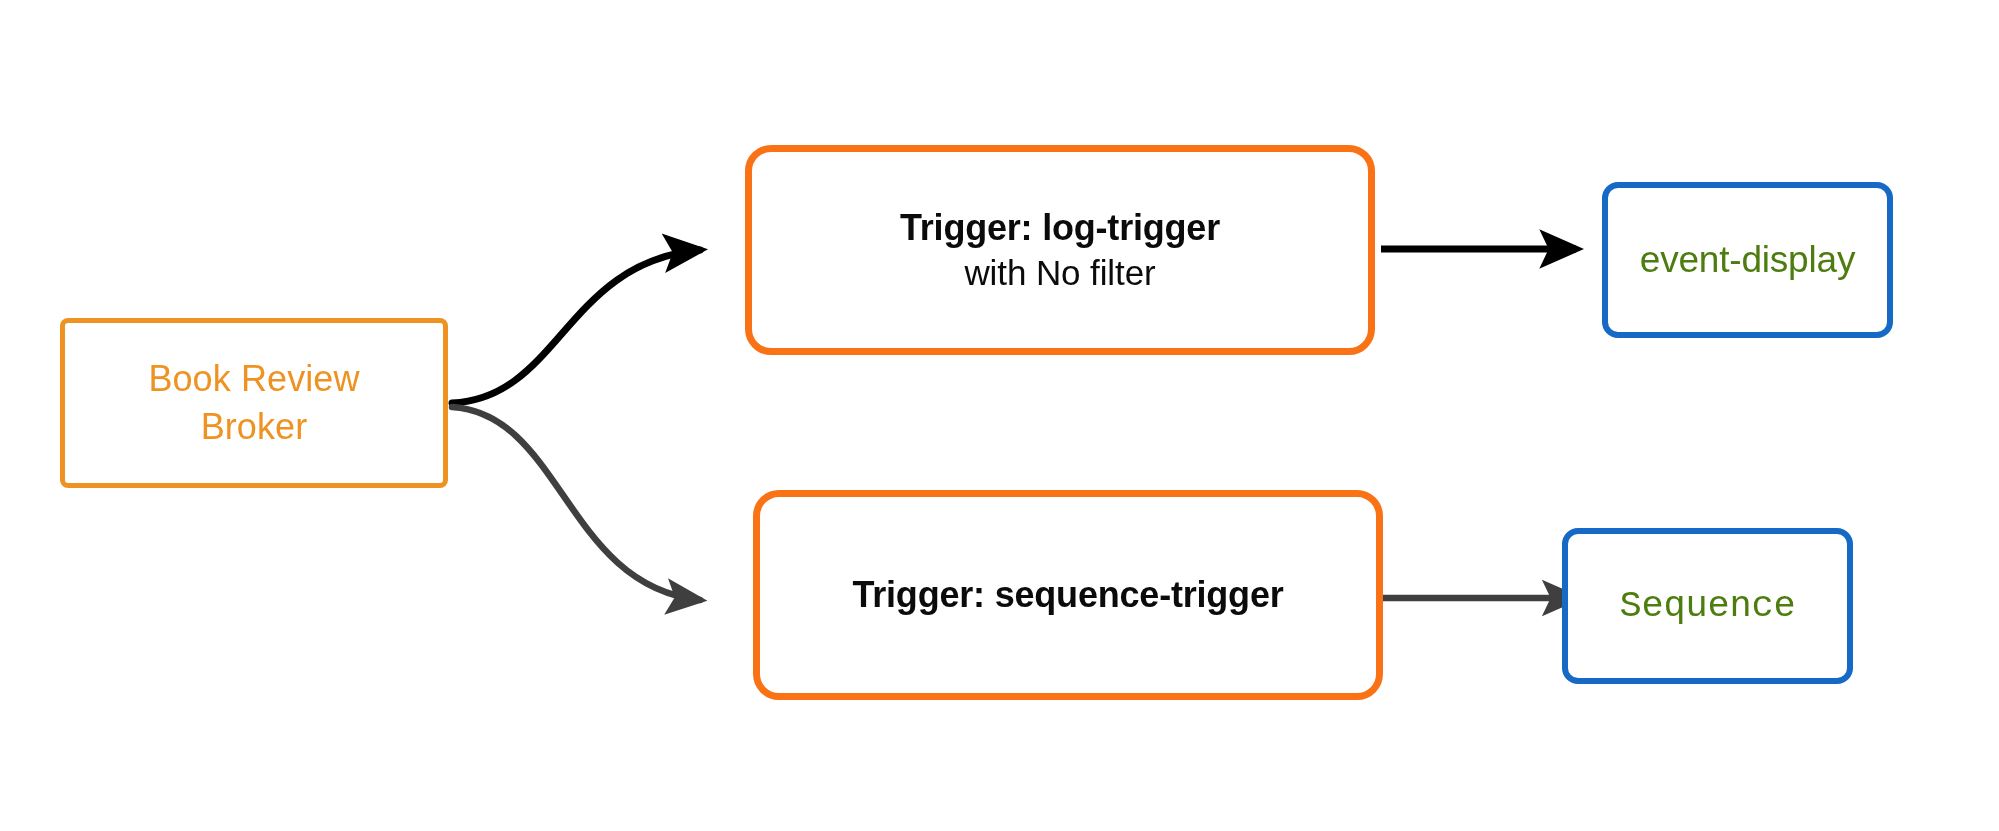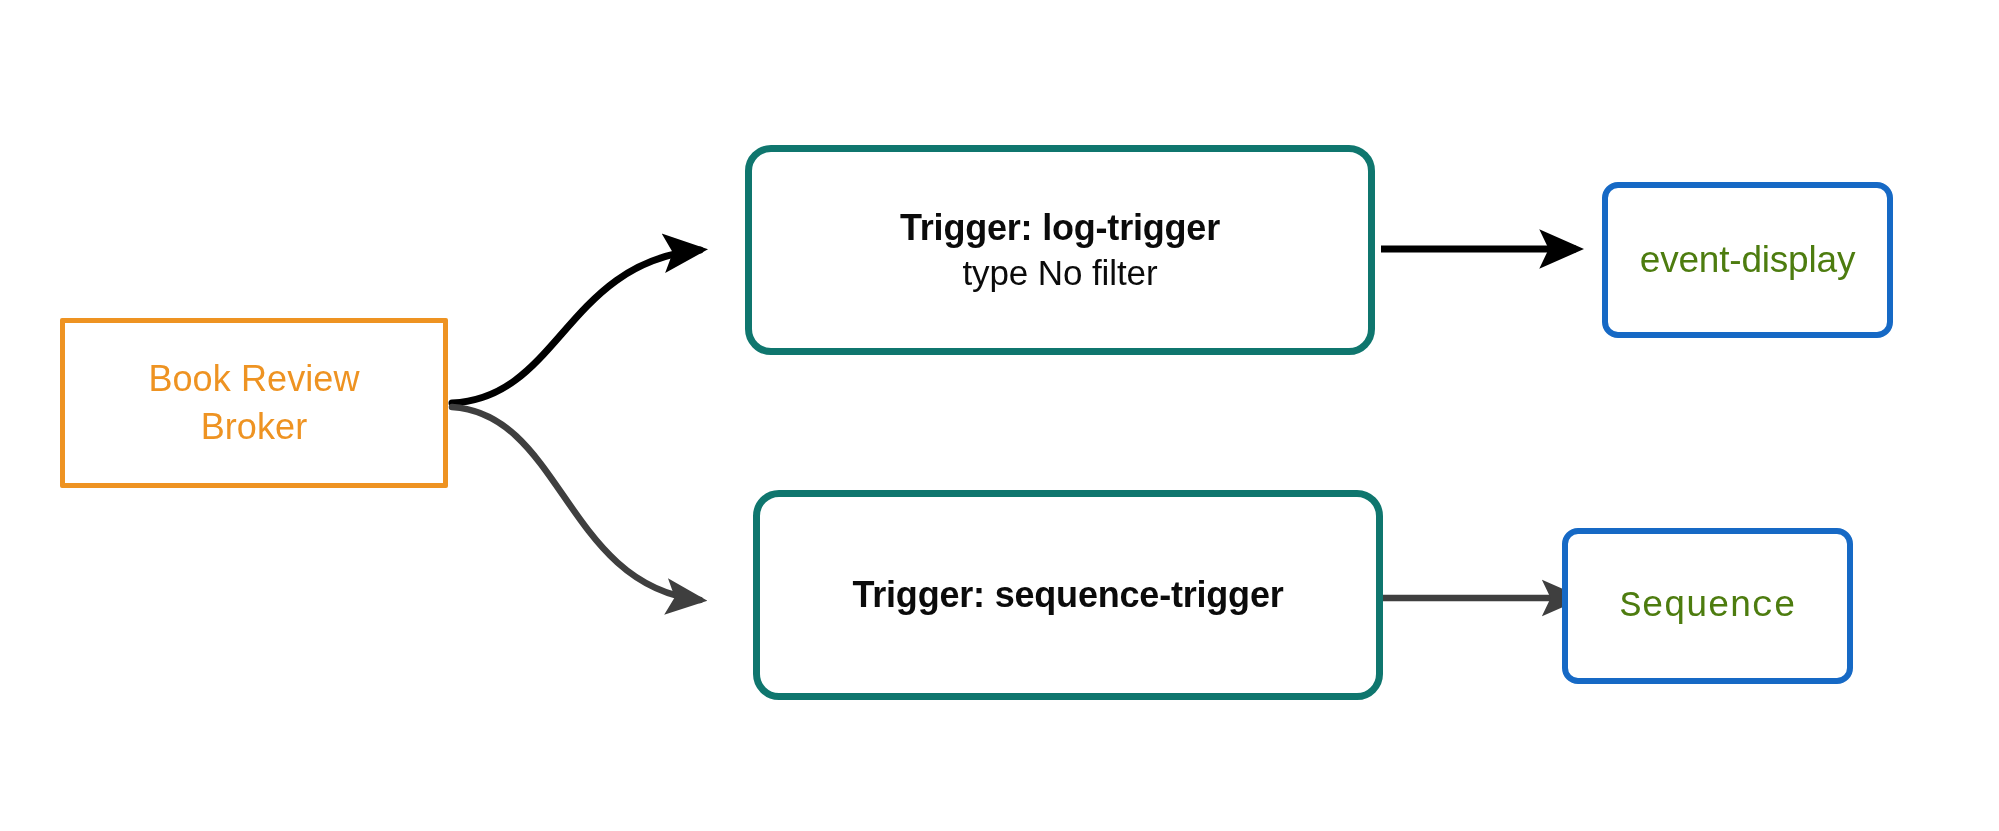--- a/index.html
+++ b/index.html
@@ -35,34 +35,34 @@
     justify-content: center;
     text-align: center;
   }
   
   .node-broker {
     left: 60px;
     top: 318px;
     width: 388px;
     height: 170px;
     border: 5px solid #ee9322;
-    border-radius: 2px;
+    border-radius: 8px;
   }
   .node-broker .line {
     color: #ee9322;
     font-size: 36px;
     line-height: 1.32;
     font-weight: 400;
     letter-spacing: 0.1px;
   }
   
   .node-trigger {
     width: 630px;
     height: 210px;
-    border: 7px solid #0f766e;
+    border: 7px solid #f97316;
     border-radius: 26px;
     color: #0b0b0b;
   }
   .node-trigger-log {
     left: 745px;
     top: 145px;
   }
   .node-trigger-seq {
     left: 753px;
     top: 490px;
@@ -127,21 +127,21 @@
     <path d="M 1381 598 L 1576 598" fill="none" stroke="#3f3f3f" stroke-width="6.5" stroke-linecap="butt" marker-end="url(#arrow-gray)"></path>
   </svg>
 
   <div class="node node-broker">
     <span class="line">Book Review</span>
     <span class="line">Broker</span>
   </div>
 
   <div class="node node-trigger node-trigger-log">
     <span class="title">Trigger: log-trigger</span>
-    <span class="subtitle">type No filter</span>
+    <span class="subtitle">with No filter</span>
   </div>
 
   <div class="node node-trigger node-trigger-seq">
     <span class="title">Trigger: sequence-trigger</span>
   </div>
 
   <div class="node node-sink node-sink-event">
     <span class="label">event-display</span>
   </div>
 

